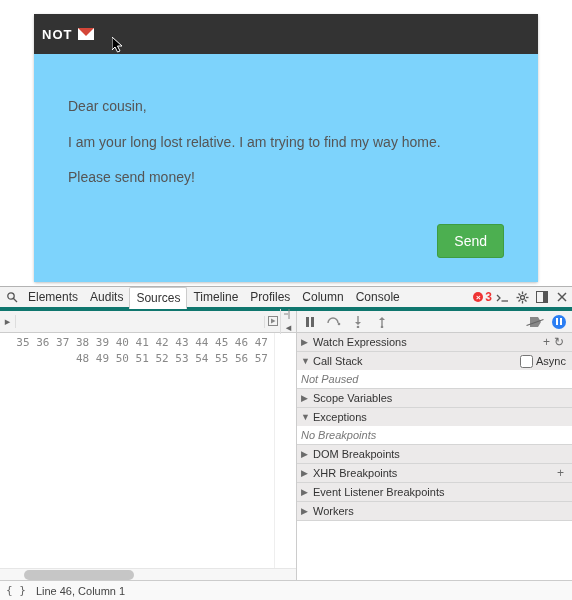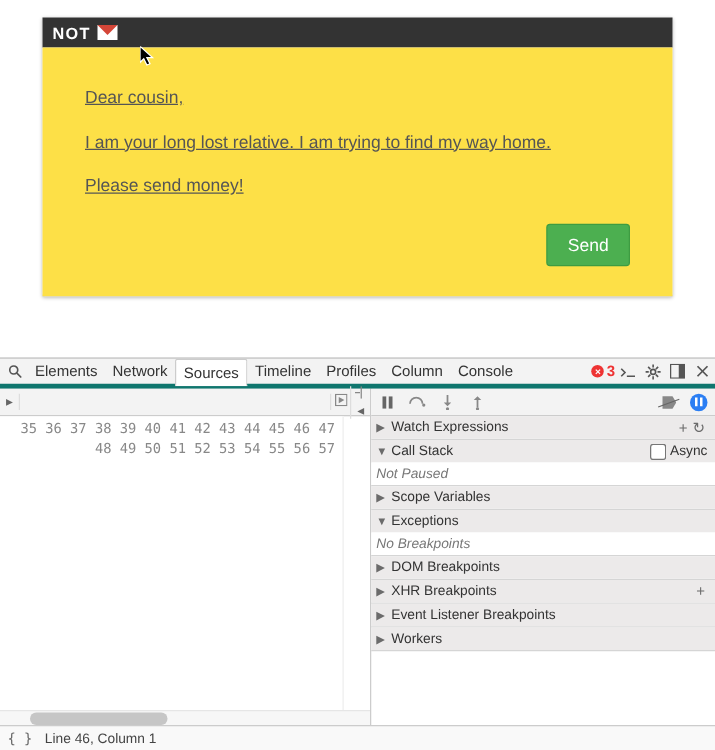--- a/index.html
+++ b/index.html
@@ -15,21 +15,21 @@
 
   
   .app {
     margin: 14px 34px 0 34px;
     box-shadow: 0 1px 3px rgba(0,0,0,0.25);
     border-radius: 2px;
   }
   .app-titlebar {
     background: #333;
     color: #fff;
-    height: 24px;
+    height: 40px;
     display: flex;
     align-items: center;
     padding: 0 8px;
     font-weight: bold;
     font-size: 13px;
     letter-spacing: 1px;
     gap: 6px;
   }
   .app-logo {
     width: 16px; height: 12px;
@@ -39,37 +39,37 @@
   }
   .app-logo::before {
     content: "";
     position: absolute;
     left: 0; right: 0; top: 0;
     border-left: 8px solid transparent;
     border-right: 8px solid transparent;
     border-top: 8px solid #d44638; 
   }
   .app-body {
-    padding: 30px 34px 16px 34px;
-    background: #fde047;
+    padding: 43px 34px 16px 34px;
+    background: #7dd3fc;
     color: #555;
     font-size: 14px;
     line-height: 1.4;
-    text-decoration: underline;
   }
   .app-body p { margin-bottom: 16px; }
   .send-row { text-align: right; padding-top: 4px; padding-bottom: 8px; }
   .send-btn {
     background: #4CAF50;
     border: 1px solid #3e9c42;
     color: #fff;
     padding: 8px 16px;
     font-size: 14px;
     border-radius: 3px;
     cursor: pointer;
+    margin-top: 16px;
   }
   .cursor {
     position: absolute;
     left: 112px;
     top: 37px;
     width: 13px; height: 18px;
     pointer-events: none;
   }
 
   
@@ -217,21 +217,21 @@
 <div class="devtools">
 
   <div class="dt-tabbar">
     <span class="icon-btn">
       <svg width="12" height="12" viewBox="0 0 12 12">
           <circle cx="5" cy="5" r="3.2" fill="none" stroke="#555" stroke-width="1.3"></circle>
           <line x1="7.5" y1="7.5" x2="11" y2="11" stroke="#555" stroke-width="1.3"></line>
         </svg>
     </span>
     <span class="tab">Elements</span>
-    <span class="tab">Network</span>
+    <span class="tab">Audits</span>
     <span class="tab active">Sources</span>
     <span class="tab">Timeline</span>
     <span class="tab">Profiles</span>
     <span class="tab">Column</span>
     <span class="tab">Console</span>
     <span class="spacer"></span>
     <span class="err-count">
       <span class="dot">×</span>
       <span>3</span>
     </span>

